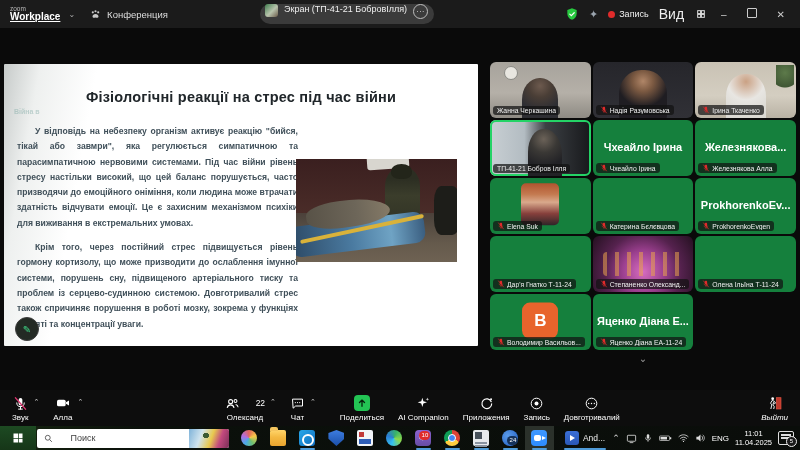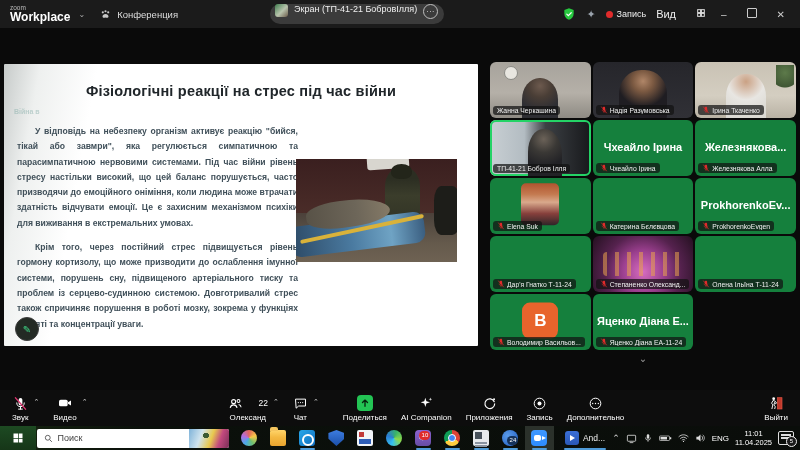--- a/index.html
+++ b/index.html
@@ -1,38 +1,38 @@
 <!DOCTYPE html>
 <html><head>
 <meta charset="utf-8">
 <style>
   html,body{margin:0;padding:0;background:#000;}
   .app{position:relative;width:800px;height:450px;background:#000;font-family:"Liberation Sans",sans-serif;overflow:hidden;-webkit-font-smoothing:antialiased;}
   
   .titlebar{position:absolute;top:0;left:0;right:0;height:28px;background:#1b1b1b;display:flex;align-items:center;color:#ddd;}
   .brand{display:flex;flex-direction:column;line-height:1;margin-left:10px;}
   .brand .z{font-size:6.5px;color:#bdbdbd;}
-  .brand .w{font-size:12px;font-weight:700;color:#fff;}
+  .brand .w{font-size:10px;font-weight:700;color:#fff;text-decoration:underline;}
   .tb-chev{color:#aaa;font-size:8px;margin:0 14px 0 8px;}
   .conf{display:flex;align-items:center;gap:5px;font-size:9.5px;color:#ddd;}
   .tabpill{display:flex;align-items:flex-start;gap:6px;background:#3b3b3b;border-radius:13px;height:20px;padding:0 6px 0 5px;margin-left:92px;font-size:9px;color:#f0f0f0;}
   .tabthumb{width:13px;height:13px;border-radius:3px;background:linear-gradient(135deg,#3f7d4e 0%,#b9c4ad 55%,#6b5b4a 100%);}
   .dotmenu{width:13px;height:13px;border:1px solid #bdbdbd;border-radius:50%;display:flex;align-items:center;justify-content:center;font-size:7px;letter-spacing:.5px;color:#ddd;line-height:0;}
   .tb-right{margin-left:auto;display:flex;align-items:center;gap:10px;padding-right:10px;}
   .rec{display:flex;align-items:center;gap:4px;font-size:9px;color:#eee;}
   .recdot{width:7px;height:7px;border-radius:50%;background:#e02b2b;}
-  .view{display:flex;gap:20px;font-size:11px;color:#eee;}
+  .view{display:flex;align-items:center;gap:12px;font-size:14px;color:#eee;}
   .winbtn{font-size:10px;color:#ccc;padding:0 5px;}
   .maxbox{width:8px;height:8px;border:1px solid #ccc;border-radius:1px;display:inline-block;}
   .sparkle{color:#9aa3ad;font-size:11px;}
   
   .main{position:absolute;top:28px;left:0;width:800px;height:362px;background:#0a0a0a;}
   
   .slide{position:absolute;left:4px;top:36px;width:474px;height:282px;background:linear-gradient(100deg,#c7cbca 0%,#eef0ef 7%,#ffffff 18%);border-radius:1px;}
-  .slide-title{margin:0;padding-top:19px;text-align:center;font-size:14.5px;font-weight:700;color:#20262a;letter-spacing:.2px;}
+  .slide-title{margin:0;padding-top:25px;text-align:center;font-size:14.5px;font-weight:700;color:#20262a;letter-spacing:.2px;}
   .slide-faded{position:absolute;left:10px;top:44px;font-size:7px;color:#7fa9a4;opacity:.45;font-weight:700;}
   .slide-body{position:absolute;left:13px;top:60px;width:281px;font-size:8.6px;font-weight:700;color:#40505a;text-align:justify;line-height:1.78;}
   .slide-body p{margin:0 0 9px 0;text-indent:18px;}
   
   .photo{position:absolute;left:292px;top:95px;width:161px;height:103px;overflow:hidden;background:linear-gradient(180deg,#33211f 0%,#41292a 30%,#4f463e 58%,#655a4c 82%,#6e6253 100%);}
   .ph-wall{position:absolute;left:0;top:0;width:100%;height:52%;background:linear-gradient(180deg,#3a1f1f,#4a2c28);}
   .ph-sheet{position:absolute;left:44%;top:-4%;width:26%;height:14%;background:#d8d6cf;border-radius:3px;transform:rotate(-4deg);}
   .ph-soldier{position:absolute;left:55%;top:8%;width:22%;height:62%;background:linear-gradient(180deg,#2c2e22 18%,#3b3d2b 45%,#2e3023 100%);border-radius:45% 45% 8% 8%/30% 30% 6% 6%;}
   .ph-helmet{position:absolute;left:59%;top:5%;width:13%;height:14%;background:#23251a;border-radius:50% 50% 40% 40%;}
   .ph-patient{position:absolute;left:6%;top:40%;width:52%;height:26%;background:linear-gradient(90deg,#585247,#6d6659 60%,#857a67);border-radius:40% 60% 45% 45%;transform:rotate(-8deg);}
@@ -65,26 +65,26 @@
   .avatar-letter{position:absolute;left:50%;top:50%;transform:translate(-50%,-54%);width:36px;height:36px;border-radius:8px;background:#e8642c;display:flex;align-items:center;justify-content:center;font-size:17px;font-weight:700;color:#fff;}
   .grid-chevron{position:absolute;left:490px;top:326px;width:306px;text-align:center;color:#9a9a9a;font-size:10px;line-height:10px;}
   
   .ztoolbar{position:absolute;top:390px;left:0;width:800px;height:36px;background:#0d0d0d;display:flex;align-items:center;}
   .zitem{display:flex;align-items:flex-start;}
   .zbtn{display:flex;flex-direction:column;align-items:center;justify-content:center;gap:2px;color:#fff;font-size:8px;padding:3px 2px 2px 2px;}
   .zbtn .ic{height:15px;display:flex;align-items:center;justify-content:center;}
   .chev{color:#cfcfcf;font-size:7px;margin:5px 2px 0 3px;}
   .pcount{font-size:8.5px;color:#fff;margin-left:16px;}
   .share-ic{width:16px;height:16px;background:#23c454;border-radius:4px;display:flex;align-items:center;justify-content:center;}
-  .leave .zbtn{color:#fff;}
+  .leave .zbtn{color:#fff;font-style:italic;}
   .sp1{width:10px;}.spf{flex:1;}
   
   .taskbar{position:absolute;top:426px;left:0;width:800px;height:24px;background:linear-gradient(90deg,#15240f 0%,#0b100b 18%,#0a0d0a 100%);display:flex;align-items:center;}
   .startbtn{width:36px;height:24px;display:flex;align-items:center;justify-content:center;background:linear-gradient(180deg,#1d4a22,#163618);}
-  .searchbox{position:relative;width:188px;height:19px;background:#fff;border-radius:2px;margin-left:1px;display:flex;align-items:center;gap:5px;padding-left:7px;font-size:9px;color:#3f3f3f;overflow:hidden;}
+  .searchbox{position:relative;width:188px;height:19px;background:#fff;border-radius:2px;margin-left:1px;display:flex;align-items:center;gap:18px;padding-left:7px;font-size:9px;color:#3f3f3f;overflow:hidden;}
   .searchimg{position:absolute;right:0;top:0;width:40px;height:19px;background:linear-gradient(110deg,#7fb3d9 0%,#cfe3ee 30%,#e8c94e 55%,#c2497e 75%,#7a2f57 100%);}
   .searchimg:before{content:"";position:absolute;left:12px;top:2px;width:10px;height:9px;background:radial-gradient(circle,#3c5a33 40%,transparent 42%);}
   .apps{display:flex;align-items:center;margin-left:6px;}
   .tapp{position:relative;width:29px;height:24px;display:flex;align-items:center;justify-content:center;}
   .tapp.open:after{content:"";position:absolute;bottom:0;left:7px;right:7px;height:2px;background:#4f9bd8;border-radius:1px;}
   .tapp.activeapp{background:#2b312b;}
   .ic16{width:16px;height:16px;border-radius:3px;position:relative;}
   .ic-copilot{border-radius:50%;background:conic-gradient(#e3655b,#f7c948,#6fc06f,#4aa8e8,#b06fe0,#e3655b);}
   .ic-explorer{background:linear-gradient(180deg,#ffd56b 0%,#f4b942 45%,#e8a42f 100%);border-radius:2px;}
   .ic-explorer:before{content:"";position:absolute;left:0;top:-3px;width:8px;height:4px;background:#f4c45e;border-radius:2px 2px 0 0;}
@@ -364,21 +364,21 @@
     </div>
     <span class="sp1"></span>
     <div class="zitem">
       <div class="zbtn">
         <span class="ic">
             <svg width="16" height="16" viewBox="0 0 24 24">
               <rect x="3" y="7" width="13" height="10" rx="2.5" fill="#fff"></rect>
               <path d="M16.5 11l4.5-2.8v7.6L16.5 13z" fill="#fff"></path>
             </svg>
           </span>
-        <span>Видео</span>
+        <span>Алла</span>
       </div>
       <span class="chev">⌃</span>
     </div>
     <span class="spf"></span>
     <div class="zitem">
       <div class="zbtn">
         <span class="ic">
             <svg width="15" height="15" viewBox="0 0 24 24" fill="none" stroke="#fff" stroke-width="1.7">
               <circle cx="9" cy="9" r="3.2"></circle>
               <path d="M3.5 19c.6-3 2.8-4.8 5.5-4.8s4.9 1.8 5.5 4.8"></path>
@@ -451,21 +451,21 @@
     <span class="sp1"></span>
     <div class="zbtn">
       <span class="ic">
           <svg width="15" height="15" viewBox="0 0 24 24" fill="none" stroke="#fff" stroke-width="1.6">
             <circle cx="12" cy="12" r="8.5"></circle>
             <circle cx="7.5" cy="12" r="1.1" fill="#fff" stroke="none"></circle>
             <circle cx="12" cy="12" r="1.1" fill="#fff" stroke="none"></circle>
             <circle cx="16.5" cy="12" r="1.1" fill="#fff" stroke="none"></circle>
           </svg>
         </span>
-      <span>Дополнительно</span>
+      <span>Довготривалий</span>
     </div>
     <span class="spf"></span>
     <div class="zitem leave">
       <div class="zbtn">
         <span class="ic">
             <svg width="16" height="16" viewBox="0 0 24 24">
               <rect x="14" y="4" width="7" height="17" fill="#c0392b"></rect>
               <rect x="14" y="4" width="7" height="17" fill="none" stroke="#e05545" stroke-width="1"></rect>
               <circle cx="8.5" cy="5.5" r="2.1" fill="#fff"></circle>
               <path d="M5.8 21l1.4-6.2-1.8-2.6 2.2-4 3.4 1.2 1.8 2.8-1.6 1-1.4-2-.9 3.8 2 2.5-.9 3.5" fill="none" stroke="#fff" stroke-width="1.4"></path>

